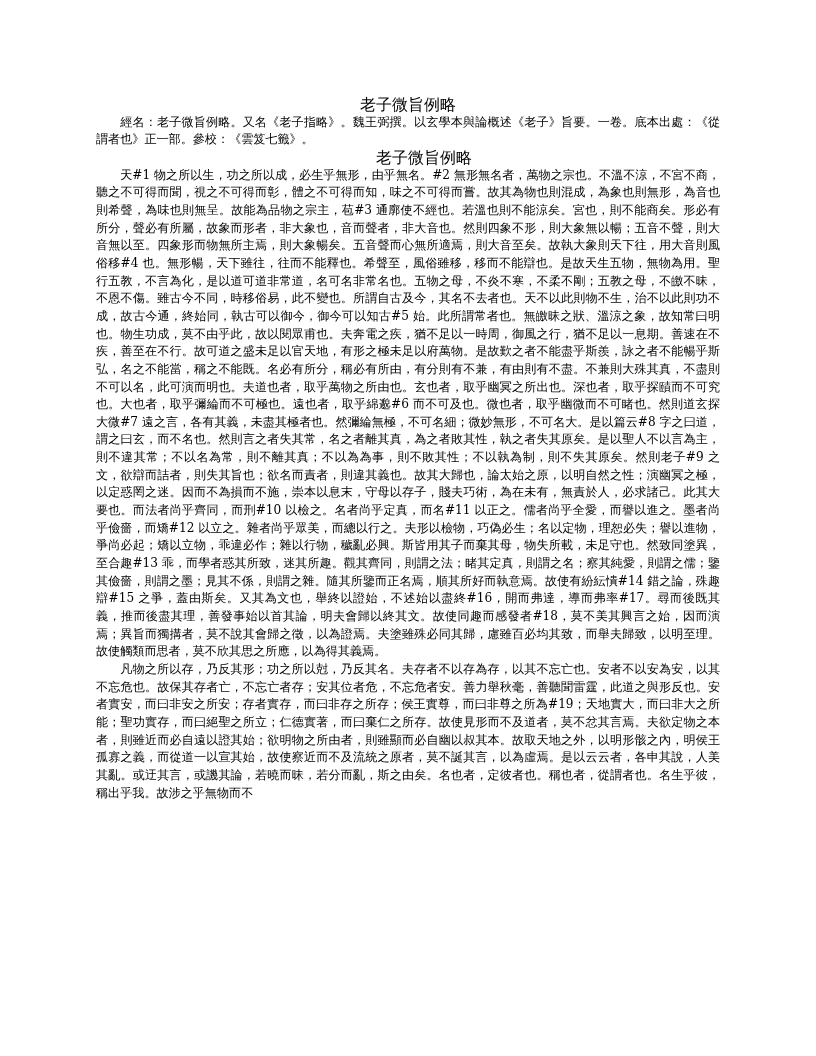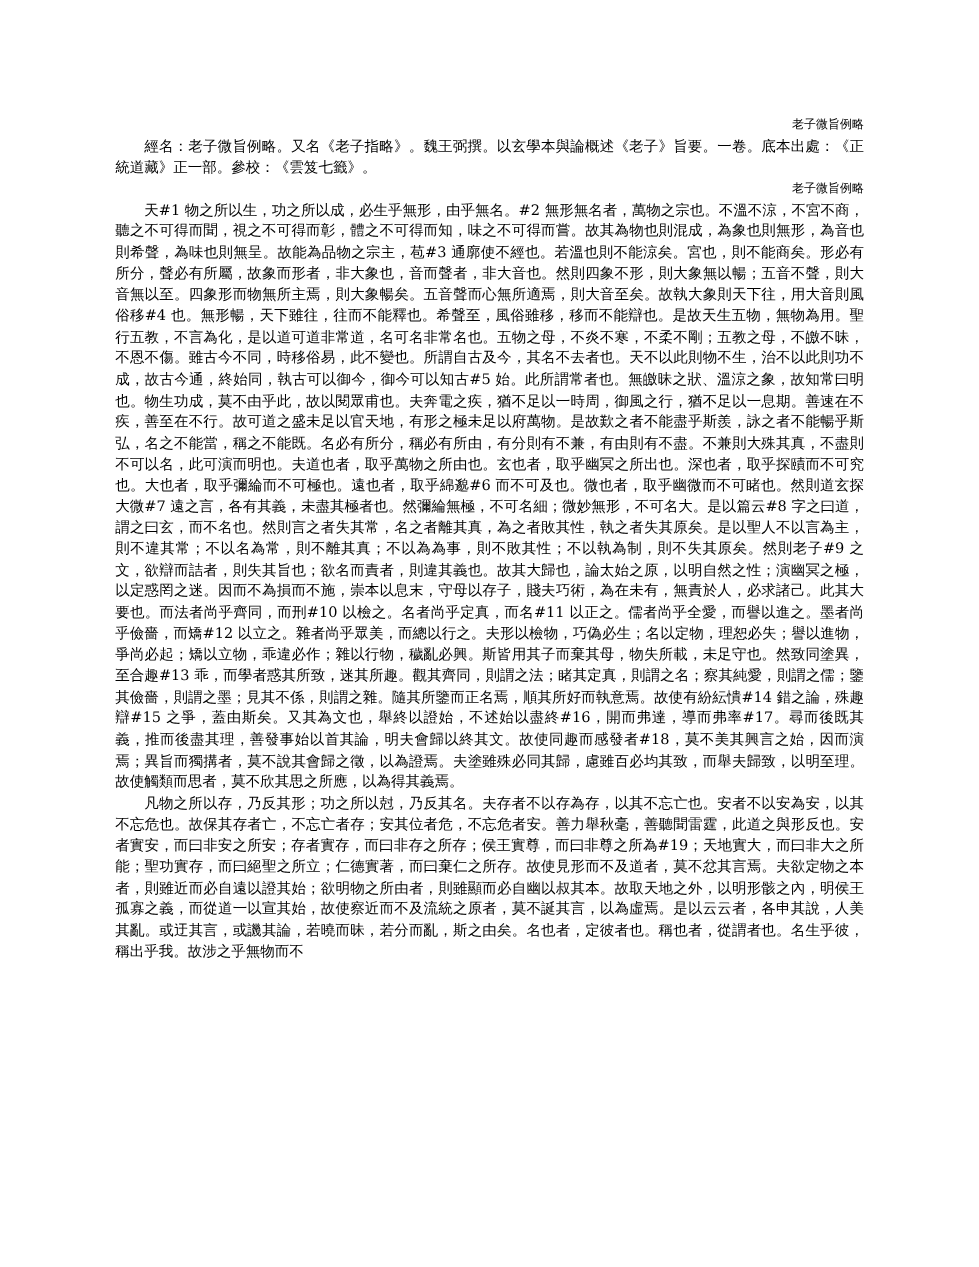--- a/index.html
+++ b/index.html
@@ -34,42 +34,42 @@
     text-justify: inter-character;
     letter-spacing: 0;
     margin: 0;
     word-break: break-all;
     white-space: normal;
   }
   .para-indent {
     text-indent: 2em;
   }
   .heading-line {
-    font-size: 10px;
+    font-size: 16px;
     line-height: 17.66px;
     margin: 0;
-    text-align: right;
+    text-align: center;
   }
   .block {
     margin: 0;
     padding: 0;
   }
 </style>
 </head>
 <body>
 
 <div class="page">
   <div class="page-body">
 
     <div class="block">
       <div class="heading-line">老子微旨例略</div>
     </div>
 
     <div class="block">
-      <div class="doc-line para-indent">經名：老子微旨例略。又名《老子指略》。魏王弼撰。以玄學本與論概述《老子》旨要。一卷。底本出處：《正統道藏》正一部。參校：《雲笈七籤》。</div>
+      <div class="doc-line para-indent">經名：老子微旨例略。又名《老子指略》。魏王弼撰。以玄學本與論概述《老子》旨要。一卷。底本出處：《從謂者也》正一部。參校：《雲笈七籤》。</div>
     </div>
 
     <div class="block">
       <div class="heading-line para-indent">老子微旨例略</div>
     </div>
 
     <div class="block">
       <div class="doc-line para-indent">天#1 物之所以生，功之所以成，必生乎無形，由乎無名。#2 無形無名者，萬物之宗也。不溫不涼，不宮不商，聽之不可得而聞，視之不可得而彰，體之不可得而知，味之不可得而嘗。故其為物也則混成，為象也則無形，為音也則希聲，為味也則無呈。故能為品物之宗主，苞#3 通廓使不經也。若溫也則不能涼矣。宮也，則不能商矣。形必有所分，聲必有所屬，故象而形者，非大象也，音而聲者，非大音也。然則四象不形，則大象無以暢；五音不聲，則大音無以至。四象形而物無所主焉，則大象暢矣。五音聲而心無所適焉，則大音至矣。故執大象則天下往，用大音則風俗移#4 也。無形暢，天下雖往，往而不能釋也。希聲至，風俗雖移，移而不能辯也。是故天生五物，無物為用。聖行五教，不言為化，是以道可道非常道，名可名非常名也。五物之母，不炎不寒，不柔不剛；五教之母，不皦不昧，不恩不傷。雖古今不同，時移俗易，此不變也。所謂自古及今，其名不去者也。天不以此則物不生，治不以此則功不成，故古今通，終始同，執古可以御今，御今可以知古#5 始。此所謂常者也。無皦昧之狀、溫涼之象，故知常曰明也。物生功成，莫不由乎此，故以閱眾甫也。夫奔電之疾，猶不足以一時周，御風之行，猶不足以一息期。善速在不疾，善至在不行。故可道之盛未足以官天地，有形之極未足以府萬物。是故歎之者不能盡乎斯羨，詠之者不能暢乎斯弘，名之不能當，稱之不能既。名必有所分，稱必有所由，有分則有不兼，有由則有不盡。不兼則大殊其真，不盡則不可以名，此可演而明也。夫道也者，取乎萬物之所由也。玄也者，取乎幽冥之所出也。深也者，取乎探賾而不可究也。大也者，取乎彌綸而不可極也。遠也者，取乎綿邈#6 而不可及也。微也者，取乎幽微而不可睹也。然則道玄探大微#7 遠之言，各有其義，未盡其極者也。然彌綸無極，不可名細；微妙無形，不可名大。是以篇云#8 字之曰道，謂之曰玄，而不名也。然則言之者失其常，名之者離其真，為之者敗其性，執之者失其原矣。是以聖人不以言為主，則不違其常；不以名為常，則不離其真；不以為為事，則不敗其性；不以執為制，則不失其原矣。然則老子#9 之文，欲辯而詰者，則失其旨也；欲名而責者，則違其義也。故其大歸也，論太始之原，以明自然之性；演幽冥之極，以定惑罔之迷。因而不為損而不施，崇本以息末，守母以存子，賤夫巧術，為在未有，無責於人，必求諸己。此其大要也。而法者尚乎齊同，而刑#10 以檢之。名者尚乎定真，而名#11 以正之。儒者尚乎全愛，而譽以進之。墨者尚乎儉嗇，而矯#12 以立之。雜者尚乎眾美，而總以行之。夫形以檢物，巧偽必生；名以定物，理恕必失；譽以進物，爭尚必起；矯以立物，乖違必作；雜以行物，穢亂必興。斯皆用其子而棄其母，物失所載，未足守也。然致同塗異，至合趣#13 乖，而學者惑其所致，迷其所趣。觀其齊同，則謂之法；睹其定真，則謂之名；察其純愛，則謂之儒；鑒其儉嗇，則謂之墨；見其不係，則謂之雜。隨其所鑒而正名焉，順其所好而執意焉。故使有紛紜憒#14 錯之論，殊趣辯#15 之爭，蓋由斯矣。又其為文也，舉終以證始，不述始以盡終#16，開而弗達，導而弗率#17。尋而後既其義，推而後盡其理，善發事始以首其論，明夫會歸以終其文。故使同趣而感發者#18，莫不美其興言之始，因而演焉；異旨而獨搆者，莫不說其會歸之徵，以為證焉。夫塗雖殊必同其歸，慮雖百必均其致，而舉夫歸致，以明至理。故使觸類而思者，莫不欣其思之所應，以為得其義焉。</div>
     </div>
 

